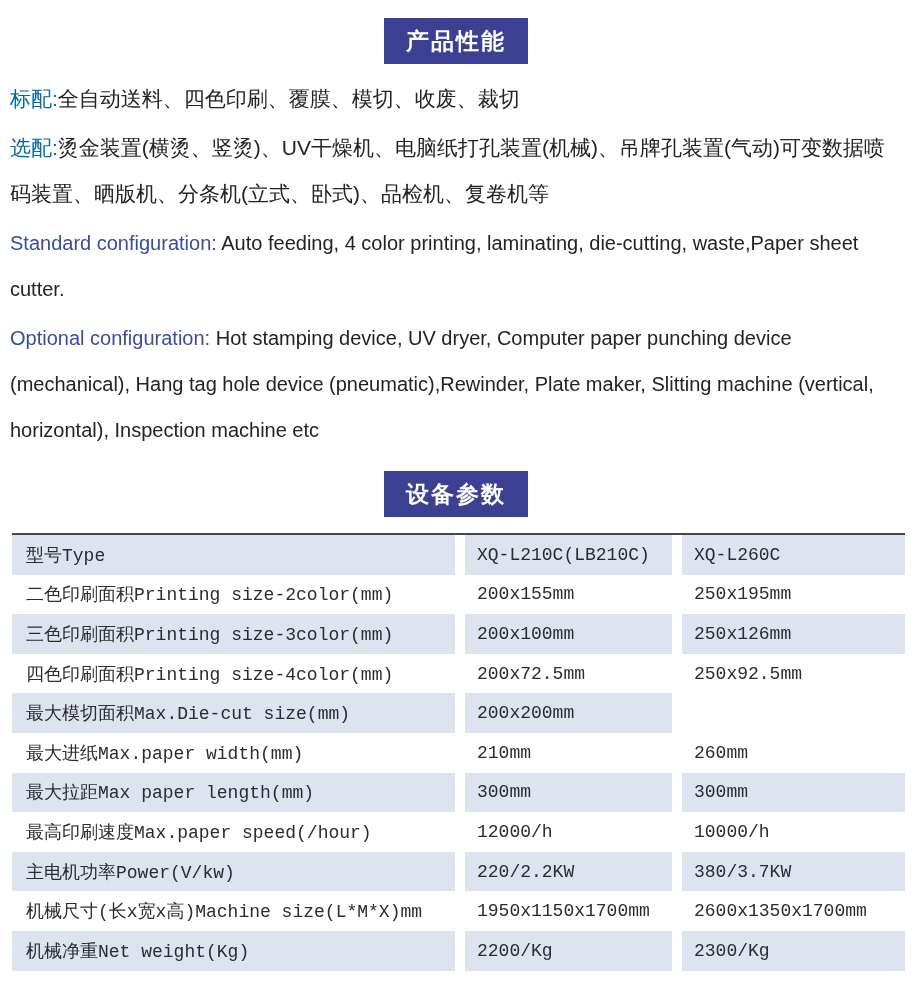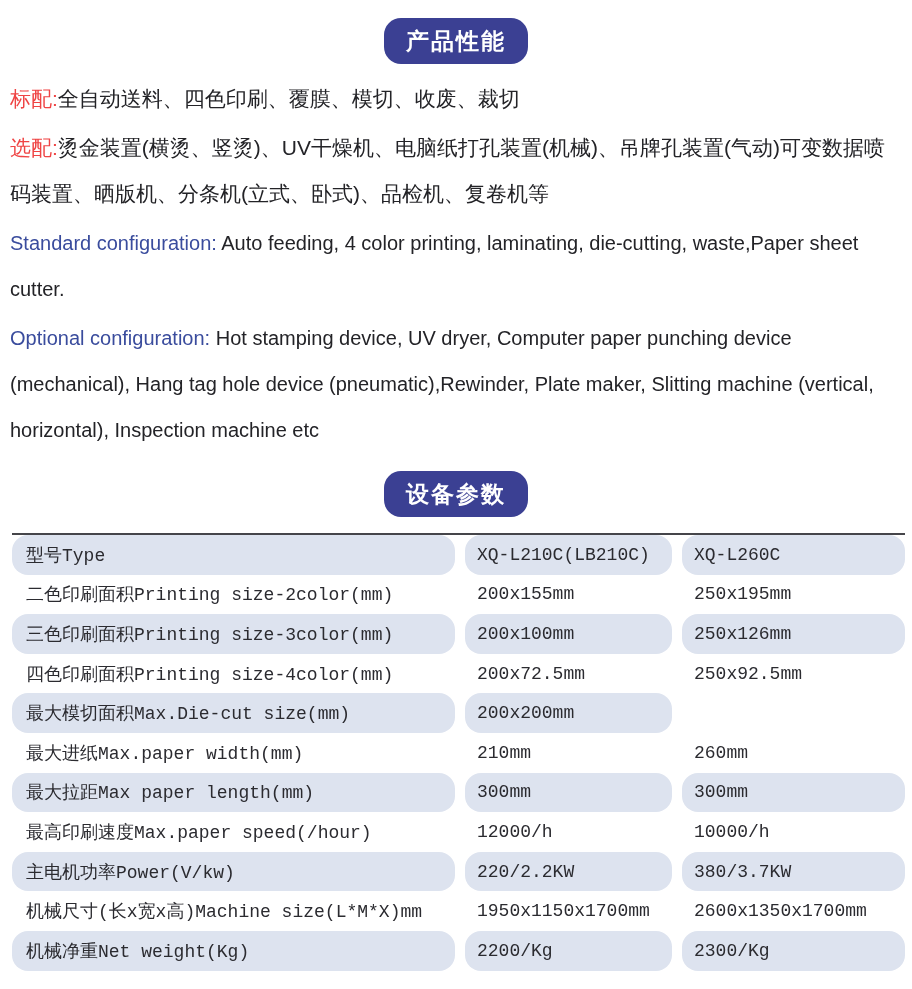--- a/index.html
+++ b/index.html
@@ -18,35 +18,35 @@
     width: fit-content;
     margin: 0 auto;
     background: #3b4093;
     color: #ffffff;
     font-size: 23px;
     font-weight: bold;
     letter-spacing: 2px;
     line-height: 46px;
     height: 46px;
     padding: 0 22px;
-    border-radius: 17px;
+    border-radius: 0;
     text-align: center;
   }
   .badge.first { margin-top: 18px; }
   .badge.second { margin-top: 18px; text-align: center; }
 
   
   .paras { margin-top: 12px; }
   .para {
     margin: 3px 10px;
     line-height: 46px;
   }
   .para.zh { font-size: 21px; }
   .para.en { font-size: 20px; }
-  .para .plabel-zh { color: #ef4444; }
+  .para .plabel-zh { color: #0369a1; }
   .para .plabel-en { color: #3a4c9d; }
   .para .ptext { color: #232327; }
 
   
   .spec-table {
     width: 893px;
     margin: 16px 7px 0 12px;
     border-top: 2px solid #45454a;
   }
   .trow {
@@ -59,21 +59,21 @@
     display: flex;
     align-items: center;
     font-family: "Liberation Mono", "DejaVu Sans Mono", monospace;
     font-size: 18px;
     color: #2b2b30;
     white-space: nowrap;
     overflow: hidden;
   }
   .cell.label { padding-left: 14px; }
   .cell.val   { padding-left: 12px; }
-  .trow.shaded .cell, .trow.head .cell { background: #dde3ef; border-radius: 16px; }
+  .trow.shaded .cell, .trow.head .cell { background: #dde3ef; }
 </style>
 </head>
 <body>
 
 <div>
 
   <div class="badge first">产品性能</div>
 
   <div class="paras">
     <p class="para zh"><span class="plabel-zh">标配:</span><span class="ptext">全自动送料、四色印刷、覆膜、模切、收废、裁切</span></p>

